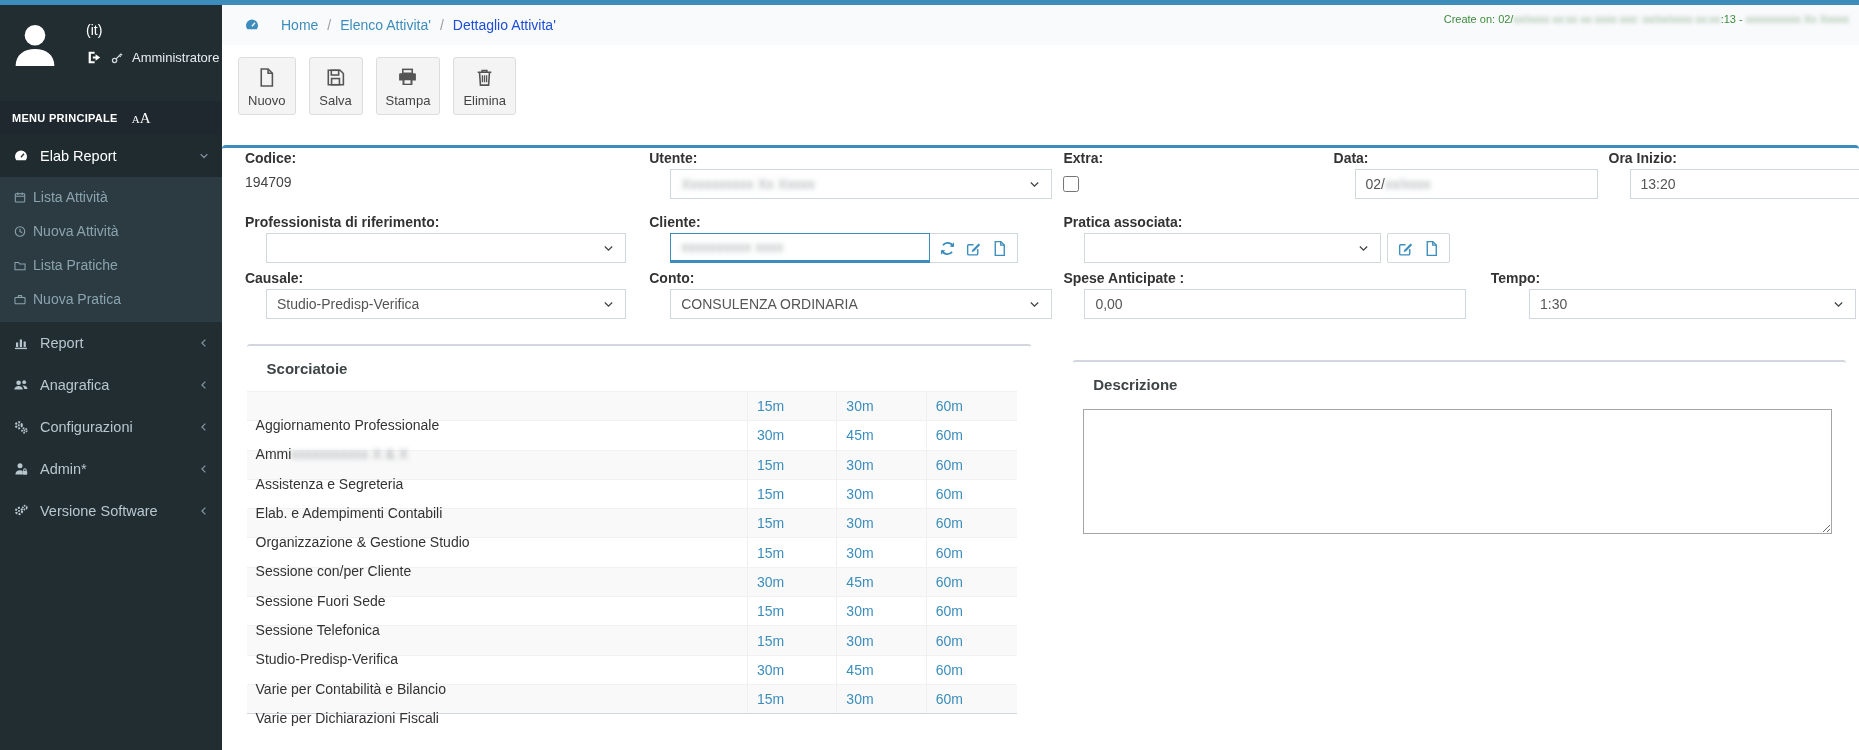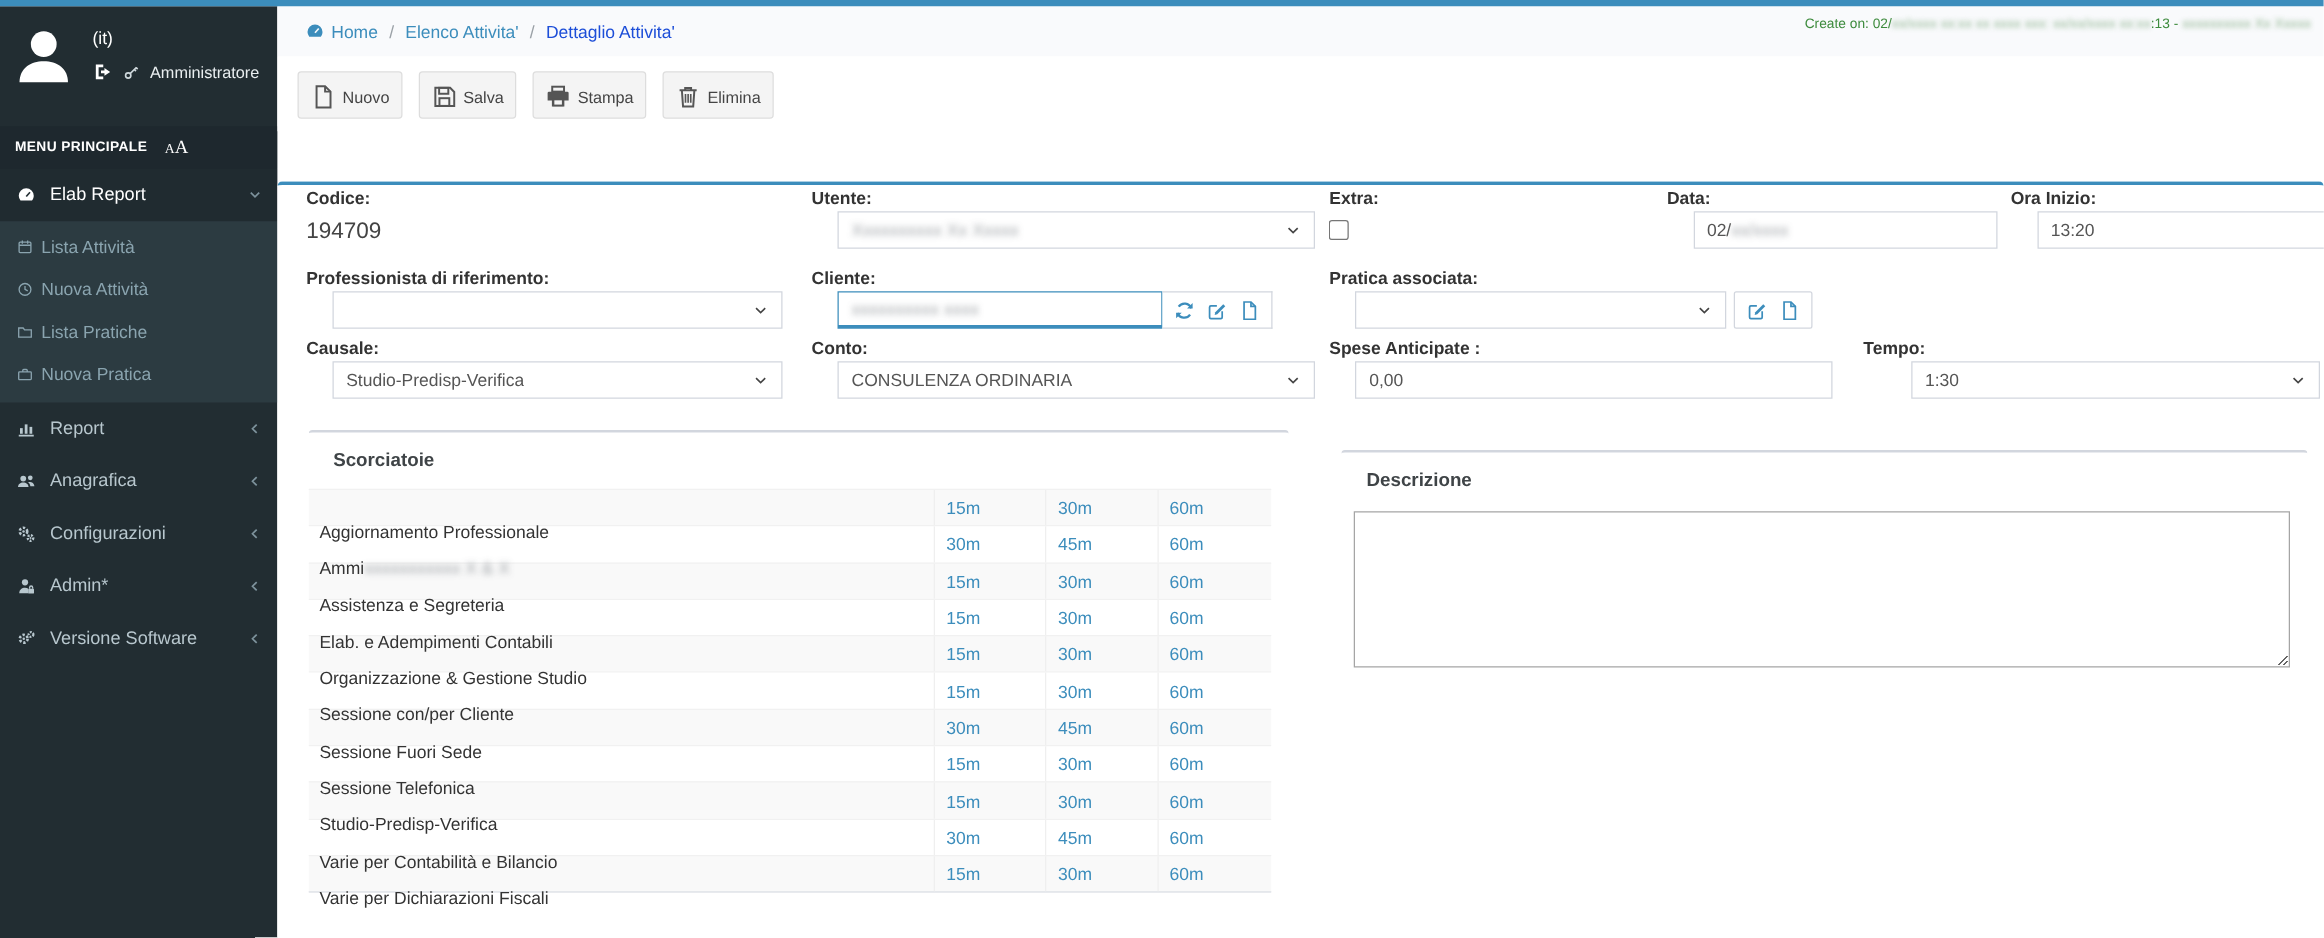--- a/index.html
+++ b/index.html
@@ -5,21 +5,21 @@
   * { box-sizing: border-box; margin: 0; padding: 0; }
   html,body { width:1859px; height:750px; }
   body { font-family:"Liberation Sans","DejaVu Sans",sans-serif; background:#fff; }
   .app { position:relative; width:1859px; height:750px; overflow:hidden; }
 
   
   .topstripe { position:absolute; top:0; left:0; width:100%; height:5px; background:#3c8dbc; z-index:5; }
 
   
   .sidebar { position:absolute; top:5px; left:0; width:222px; height:745px; background:#222d32; color:#b8c7ce; }
-  .user-panel { display:flex; gap:14px; padding:14px 10px 10px 10px; }
+  .user-panel { display:flex; gap:26px; padding:14px 10px 10px 10px; }
   .user-panel svg.avatar { width:50px; height:50px; flex:0 0 50px; }
   .user-info { padding-top:3px; }
   .locale { color:#fff; font-size:14px; }
   .user-row { display:flex; align-items:center; gap:8px; margin-top:11px; }
   .user-row .role { color:#e9eef0; font-size:13px; }
   .menu-header { margin-top:22px; background:#1e282e; padding:9px 12px; display:flex; align-items:center; gap:14px; }
   .menu-header .hd { color:#fff; font-size:11px; font-weight:bold; letter-spacing:.3px; }
   .font-toggle { color:#fff; font-family:"Liberation Serif","DejaVu Serif",serif; cursor:pointer; line-height:1; }
   .font-toggle .a1 { font-size:11px; } .font-toggle .a2 { font-size:15px; }
 
@@ -28,38 +28,38 @@
   .nav-item .micon { width:18px; height:16px; flex:0 0 18px; }
   .nav-item .chev { margin-left:auto; width:12px; height:12px; color:#7d929c; }
   .submenu { background:#2c3b41; padding:3px 0 6px 0; }
   .submenu .nav-item { padding:9px 10px 9px 13px; gap:6px; font-size:14px; color:#8aa4af; }
   .submenu .micon { width:14px; height:13px; flex:0 0 14px; }
 
   
   .main { position:absolute; left:222px; top:5px; width:1637px; height:745px; background:#fff; }
   .content-header { position:relative; height:40px; background:#f9fafc; padding:12px 16px 0 22px; }
   .breadcrumb { display:flex; align-items:center; gap:9px; font-size:14px; }
-  .breadcrumb a { color:#3c8dbc; text-decoration:none; display:flex; align-items:center; gap:5px; }
+  .breadcrumb a { color:#3c8dbc; text-decoration:none; display:flex; align-items:center; gap:21px; }
   .breadcrumb .sep { color:#9aa0a6; }
   .breadcrumb .current { color:#1d4ed8;text-align:center; }
   .created { position:absolute; right:10px; top:8px; font-size:11px; color:#3d8b3d; white-space:nowrap; }
 
   .toolbar { padding:12px 0 10px 16px; background:#fff; display:flex; gap:13px; }
-  .tbtn { display:inline-flex; flex-direction:row; align-items:center; justify-content:flex-end; gap:5px;
+  .tbtn { display:inline-flex; flex-direction:column; align-items:center; justify-content:flex-end; gap:5px;
           min-width:54px; padding:9px 9px 6px 9px; background:#f4f4f4; border:1px solid #ddd; border-radius:3px;
           color:#444; font-size:13px; cursor:pointer; }
   .tbtn svg { width:21px; height:21px; color:#555; }
 
   .box { position:absolute; top:140px; left:0; width:100%; height:605px; background:#fff;
          border-top:3px solid #3c8dbc; border-radius:4px 4px 0 0; }
 
   .form { position:relative; height:196px; }
   .field { position:absolute; }
   .field > label { display:block; font-size:14px; font-weight:bold; color:#333; height:17px; margin-bottom:2px; }
-  .static-value { font-size:18px; color:#444; padding-top:5px; }
+  .static-value { font-size:14px; color:#444; padding-top:5px; }
   .inp, .fake-input, .sel { height:30px; border:1px solid #d2d6de; background:#fff; color:#555; font-size:14px;
         font-family:inherit; padding:4px 10px; width:100%; border-radius:0;margin-left:21px; }
   .fake-input { display:flex; align-items:center; overflow:hidden; white-space:nowrap; }
   .sel { display:flex; align-items:center; justify-content:space-between; gap:6px; cursor:pointer; }
   .sel .val { overflow:hidden; white-space:nowrap; }
   .sel svg { width:13px; height:13px; color:#444; flex:0 0 13px; }
   .ctl-row { display:flex; align-items:stretch; }
   .addon { display:flex; align-items:center; gap:9px; padding:0 9px; border:1px solid #d2d6de; border-left:none; background:#fff; }
   .addon.gap { border:1px solid #d2d6de; margin-left:6px; border-radius:2px; }
   .addon svg { width:17px; height:17px; color:#3c8dbc; cursor:pointer; }

